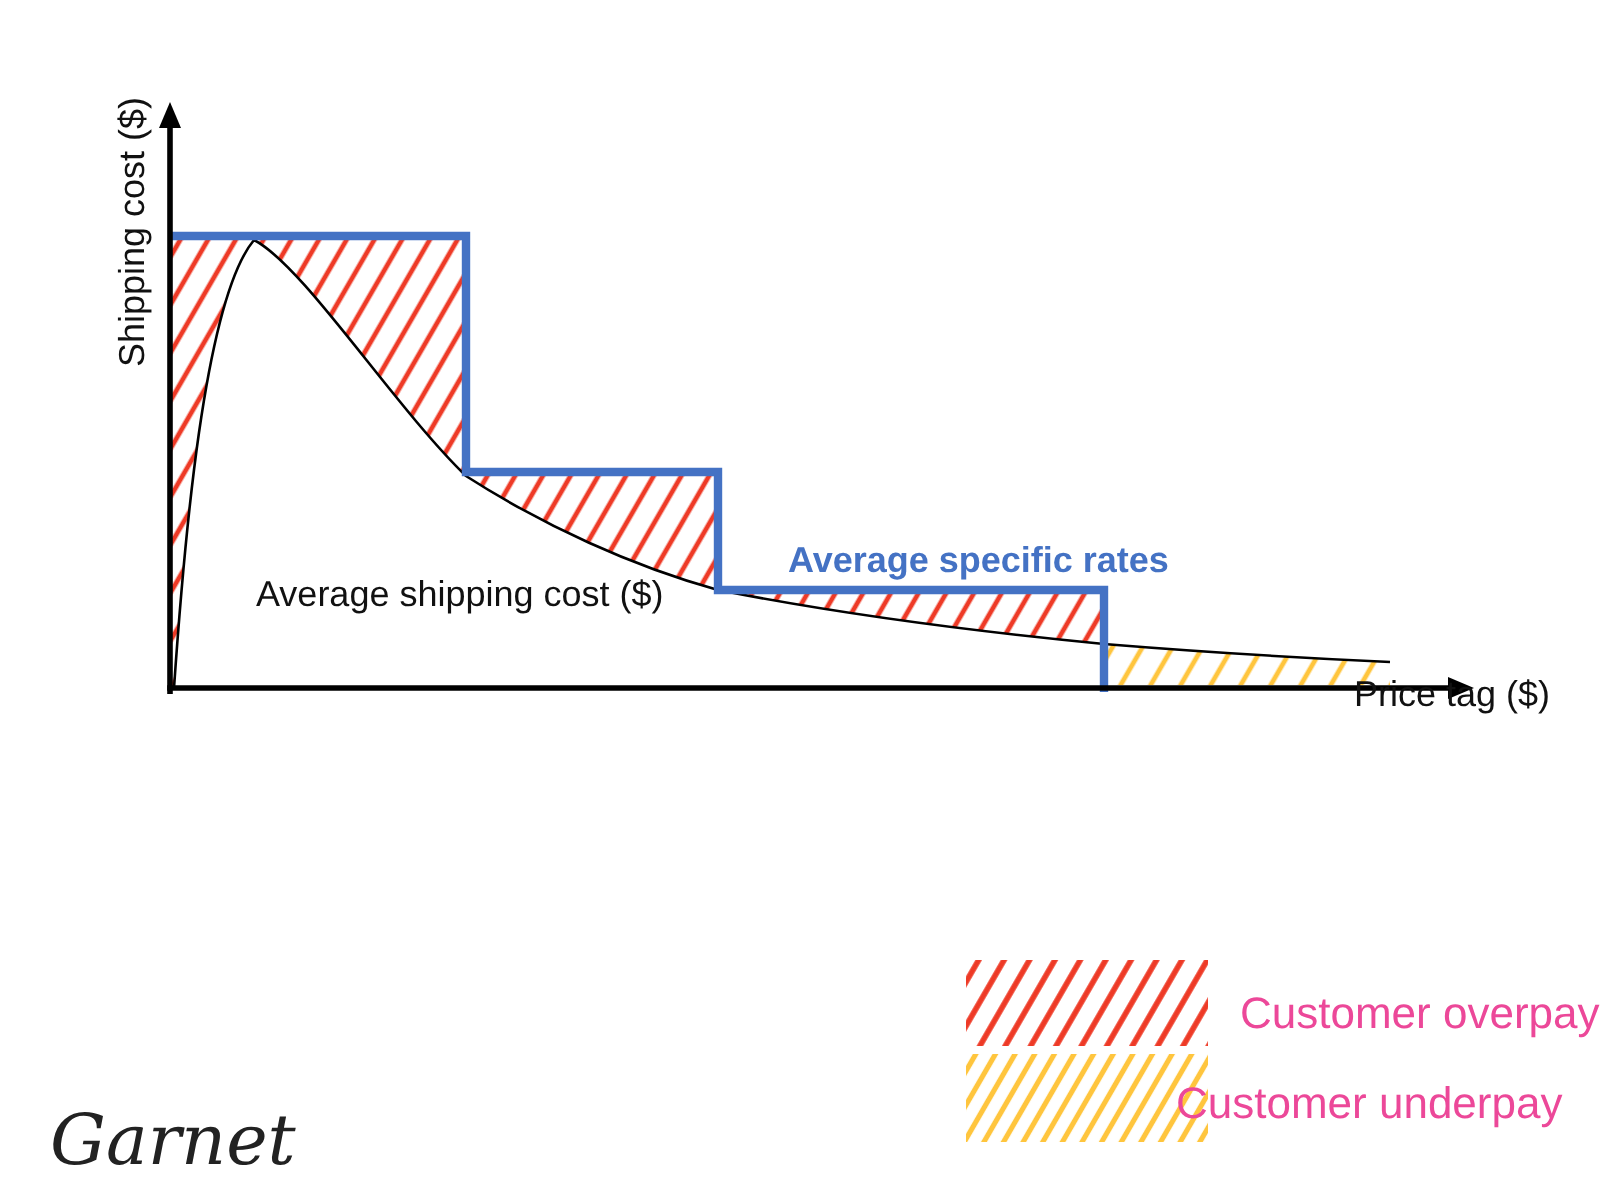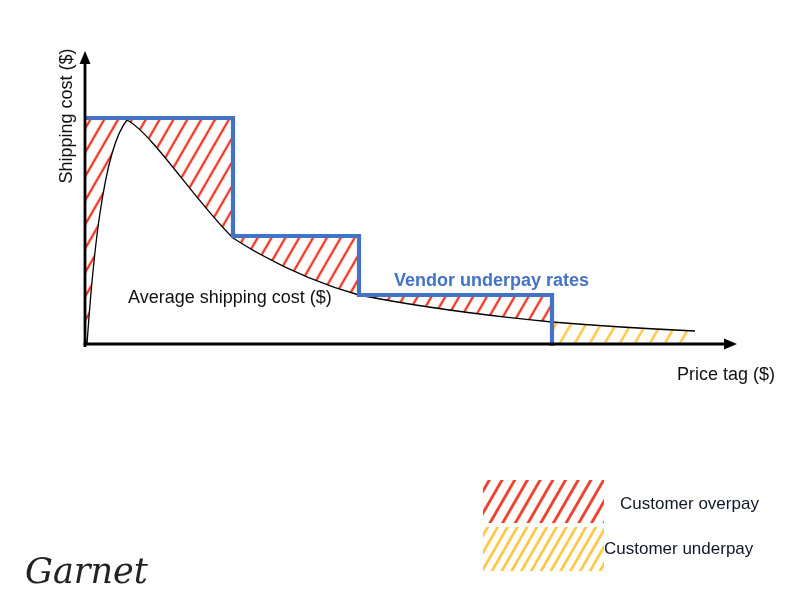--- a/index.html
+++ b/index.html
@@ -14,24 +14,24 @@
   #chart-svg { position: absolute; left: 0; top: 0; }
   .axis-label { font-size: 18px; color: #111; white-space: nowrap; }
   .ylabel {
     left: -4px; top: 106px; width: 140px; height: 20px;
     text-align: center;
     transform: rotate(-90deg);
     transform-origin: center;
   }
   .curve-label { left: 128px; top: 287px; }
   .step-label  { left: 394px; top: 270px; color: #4472C4; font-weight: 600; }
-  .xlabel     { left: 677px; top: 364px; }
-  .legend-label { font-size: 17px; color: #0f172a; white-space: nowrap; }
+  .xlabel     { left: 677px; top: 337px; }
+  .legend-label { font-size: 22px; color: #ec4899; white-space: nowrap; }
   .legend-label-1 { left: 620px; top: 494px; }
-  .legend-label-2 { left: 588px; top: 539px; margin-left: 16px; }
+  .legend-label-2 { left: 588px; top: 539px; }
   .swatch { left: 483px; width: 121px; }
   .swatch-red { top: 480px; height: 43px; }
   .swatch-yellow { top: 527px; height: 44px; }
   .signature {
     left: 25px; top: 551px;
     font-family: "DejaVu Serif", serif;
     font-style: italic;
     font-size: 35px;
     color: #222;
   }
@@ -71,21 +71,21 @@
 
     <line x1="85" y1="347" x2="85" y2="61" stroke="#000000" stroke-width="2.8"></line>
     <path d="M 85,51 L 79.5,64 L 90.5,64 Z" fill="#000000"></path>
 
     <line x1="83.6" y1="344" x2="727" y2="344" stroke="#000000" stroke-width="2.8"></line>
     <path d="M 737,344 L 724,338.5 L 724,349.5 Z" fill="#000000"></path>
   </svg>
 
   <div class="abs axis-label ylabel">Shipping cost ($)</div>
   <div class="abs axis-label curve-label">Average shipping cost ($)</div>
-  <div class="abs axis-label step-label">Vendor underpay rates</div>
+  <div class="abs axis-label step-label">Average specific rates</div>
   <div class="abs axis-label xlabel">Price tag ($)</div>
 
   <div class="abs swatch swatch-red">
     <svg width="121" height="43" viewBox="0 0 121 43" aria-hidden="true">
       <defs>
         <pattern id="legRed" patternUnits="userSpaceOnUse" width="11" height="11" patternTransform="rotate(30)">
           <line x1="5.5" y1="-1" x2="5.5" y2="12" stroke="#EE3A26" stroke-width="2.8"></line>
         </pattern>
       </defs>
       <rect x="0" y="0" width="121" height="43" fill="url(#legRed)"></rect>

